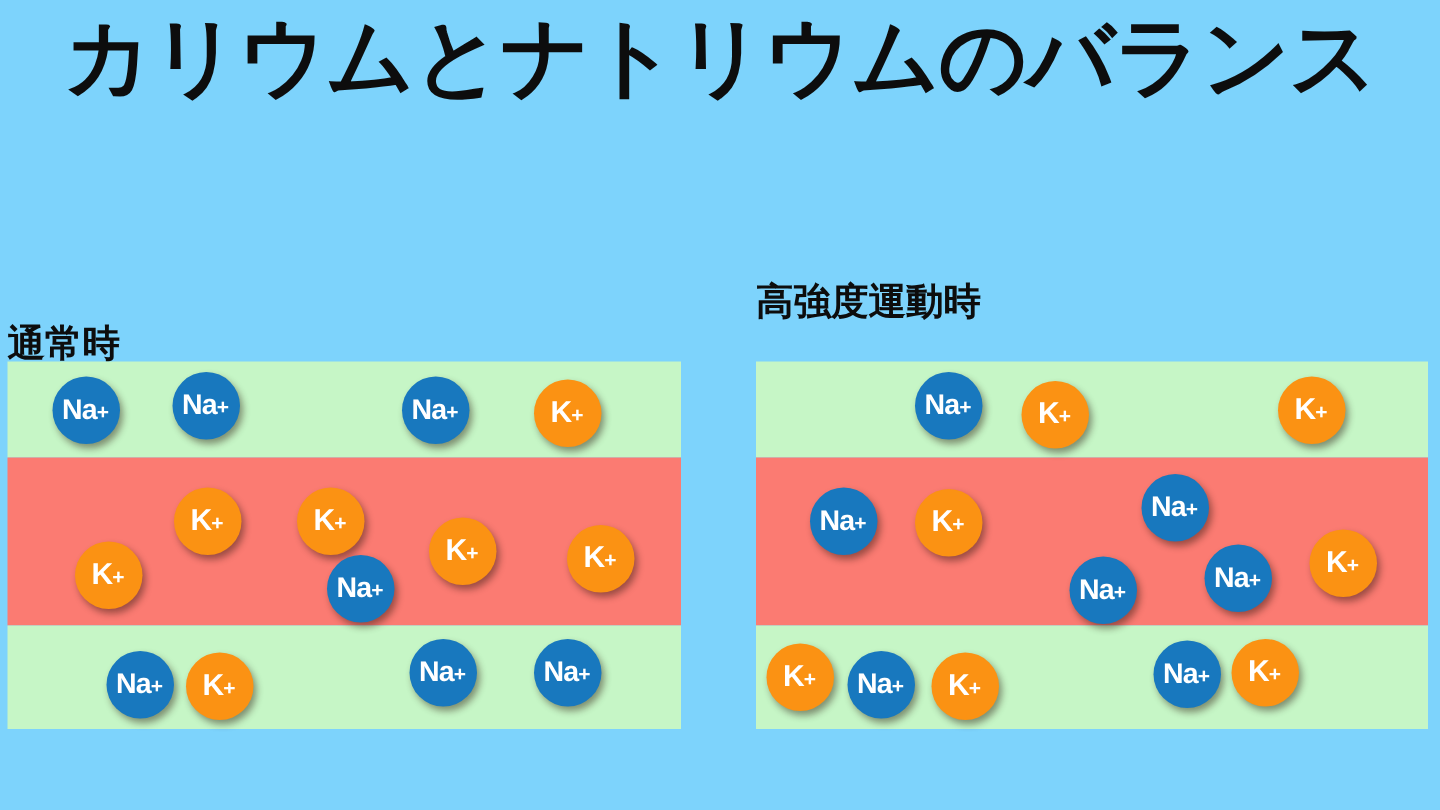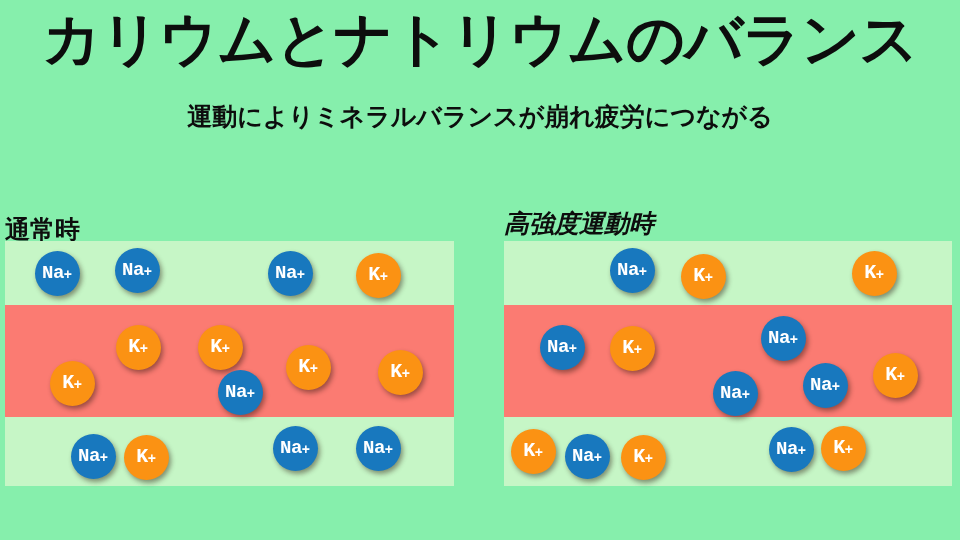--- a/index.html
+++ b/index.html
@@ -14,21 +14,21 @@
     overflow: hidden;
     font-family: "Liberation Sans", "DejaVu Sans", sans-serif;
     -webkit-font-smoothing: antialiased;
   }
 
   #slide {
     position: absolute;
     left: 0; top: 0;
     width: 960px;
     height: 540px;
-    background: #86efac;
+    background: #7dd3fc;
   }
 
   
   .title {
     position: absolute;
     left: 0;
     top: 4px;
     width: 960px;
     text-align: center;
     font-size: 58px;
@@ -54,21 +54,21 @@
 
   .panel-label {
     position: absolute;
     font-size: 25px;
     line-height: 30px;
     font-weight: 700;
     color: #0d0d0d;
     white-space: nowrap;
   }
   .panel-label.left  { left: 5px;   top: 194px; margin-top: 20px; }
-  .panel-label.right { left: 504px; top: 208px; font-style: italic; }
+  .panel-label.right { left: 504px; top: 186px; }
 
   
   .panel {
     position: absolute;
     top: 241px;
     height: 245px;
     overflow: visible;
   }
   .panel.left  { left: 5px;   width: 449px; }
   .panel.right { left: 504px; width: 448px; }
@@ -107,21 +107,20 @@
     justify-content: center;
     color: #ffffff;
     font-weight: 700;
     line-height: 1;
     box-shadow: 2px 3px 5px rgba(40, 20, 10, 0.45);
     user-select: none;
   }
   .ion .sym {
     font-size: 19px;
     letter-spacing: -0.5px;
-    font-family: Liberation Mono, monospace;
   }
   .ion .chg {
     font-size: 14px;
     line-height: 1;
     margin-left: 0px;
     position: relative;
     top: 1px;
   }
   .ion.na {
     background: #1878be;
@@ -131,21 +130,20 @@
   }
   .ion.k .sym { font-size: 20px; }
 </style>
 </head>
 <body>
 
 <div id="slide">
 
   <div class="title">カリウムとナトリウムのバランス</div>
 
-  <div class="subtitle">運動によりミネラルバランスが崩れ疲労につながる</div>
 
   <div class="panel-label left">通常時</div>
 
   <div class="panel-label right">高強度運動時</div>
 
   <div class="panel left">
     <div class="band extracellular-top"></div>
     <div class="band membrane"></div>
     <div class="band extracellular-bottom"></div>
   </div>

